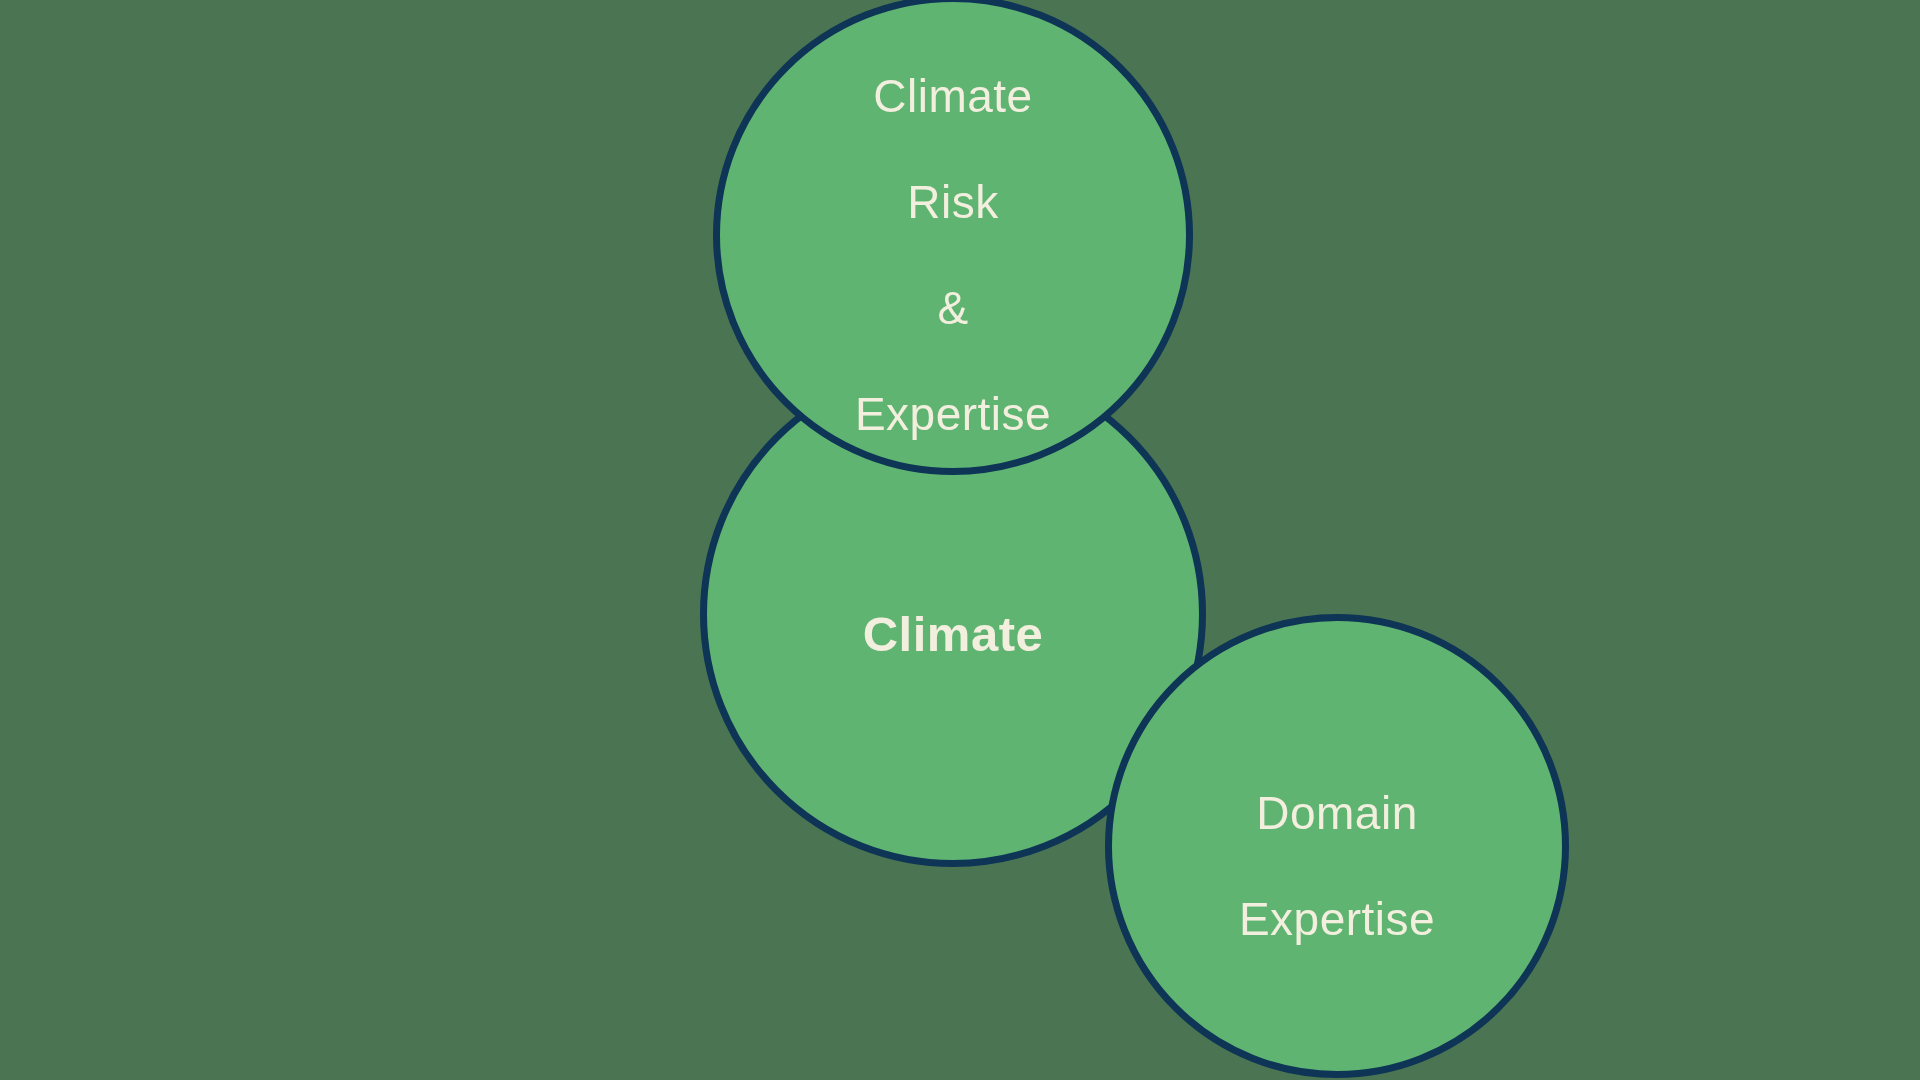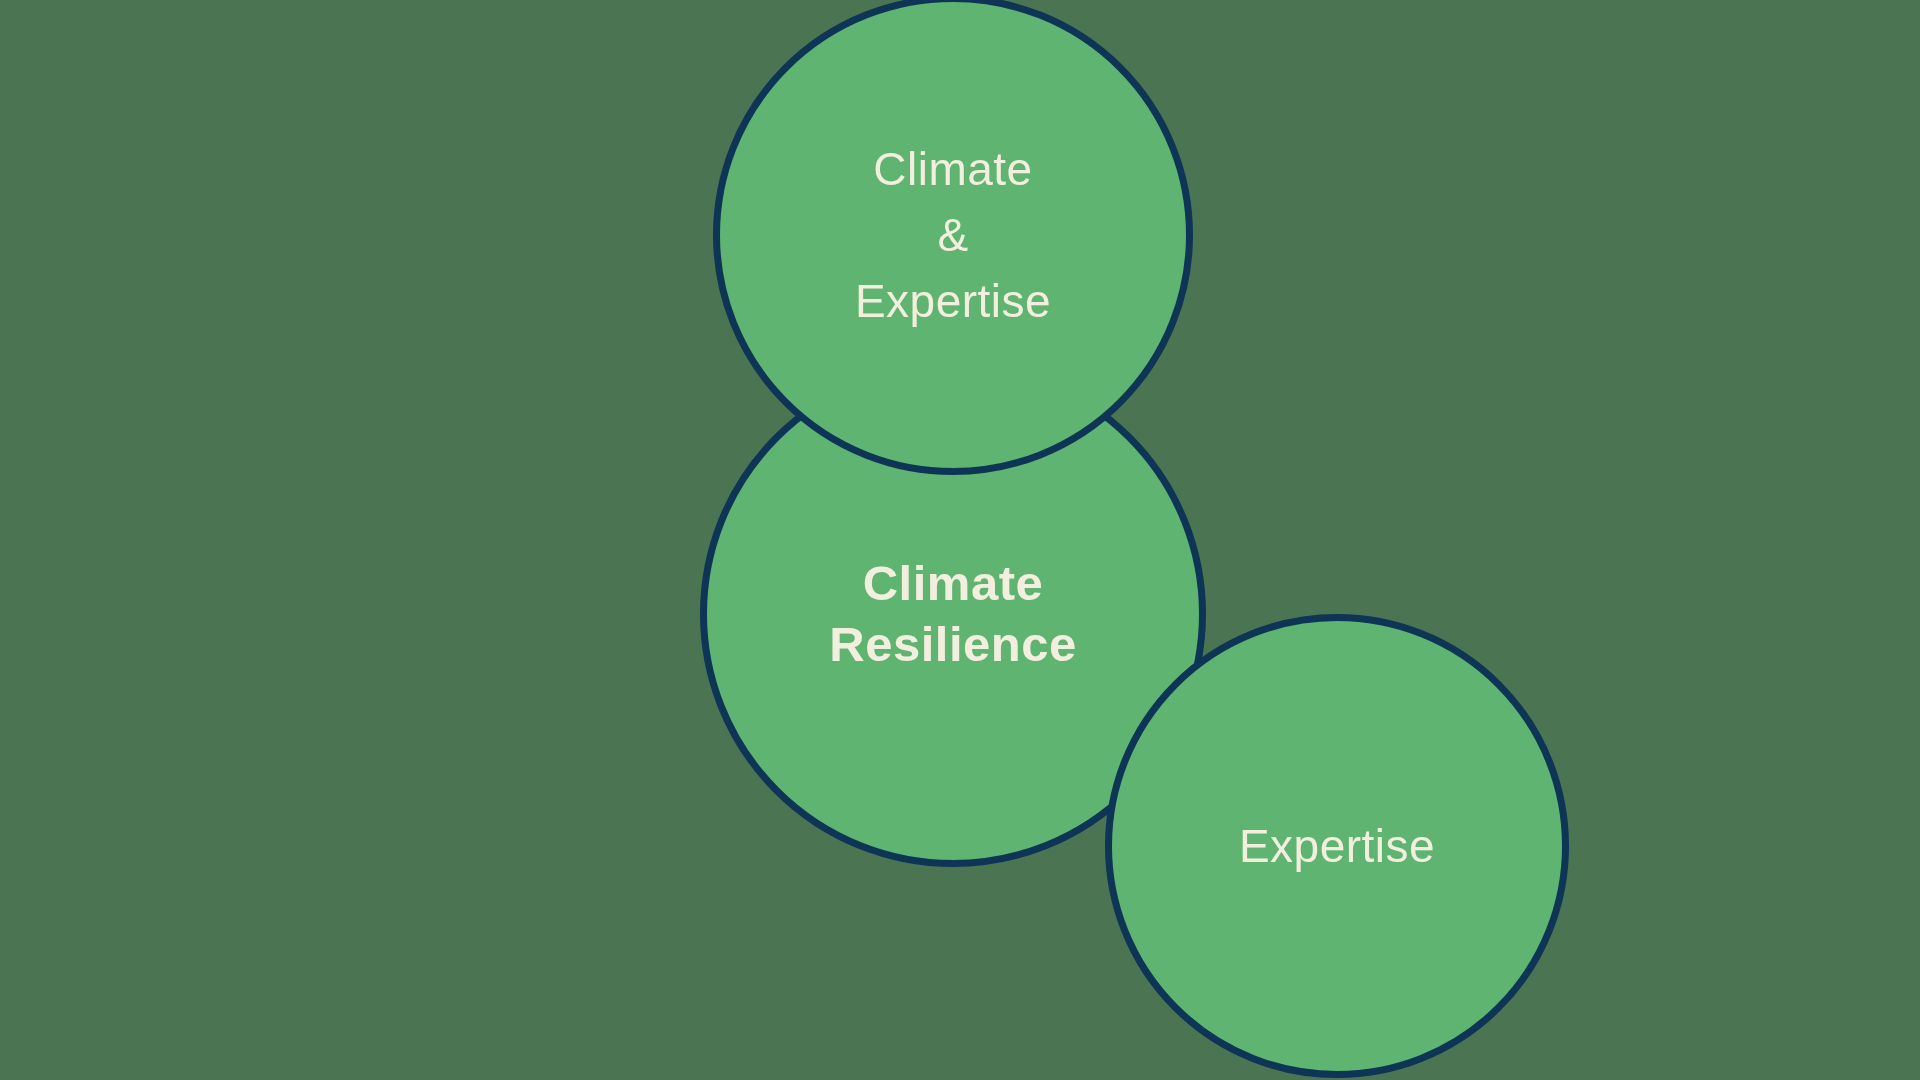--- a/index.html
+++ b/index.html
@@ -55,47 +55,49 @@
     z-index: 2;
   }
   .label {
     font-size: 46px;
     font-weight: 400;
     line-height: 66px;
     letter-spacing: 0.5px;
   }
   .label span {
     display: block;
+    margin-top: 40px;
   }
   .label-bold {
     font-size: 49px;
     font-weight: 700;
     line-height: 61px;
   }
 </style>
 </head>
 <body>
 
 <div class="stage">
 
   <div class="circle circle-center">
     <div class="label label-bold">
       <span>Climate</span>
-      <span>Resilience</span>
     </div>
   </div>
 
   <div class="circle circle-top">
     <div class="label">
       <span>Climate</span>
+      <span>Risk</span>
       <span>&amp;</span>
       <span>Expertise</span>
     </div>
   </div>
 
 
   <div class="circle circle-bottom-right">
     <div class="label">
+      <span>Domain</span>
       <span>Expertise</span>
     </div>
   </div>
 
 </div>
 
 </body></html>

